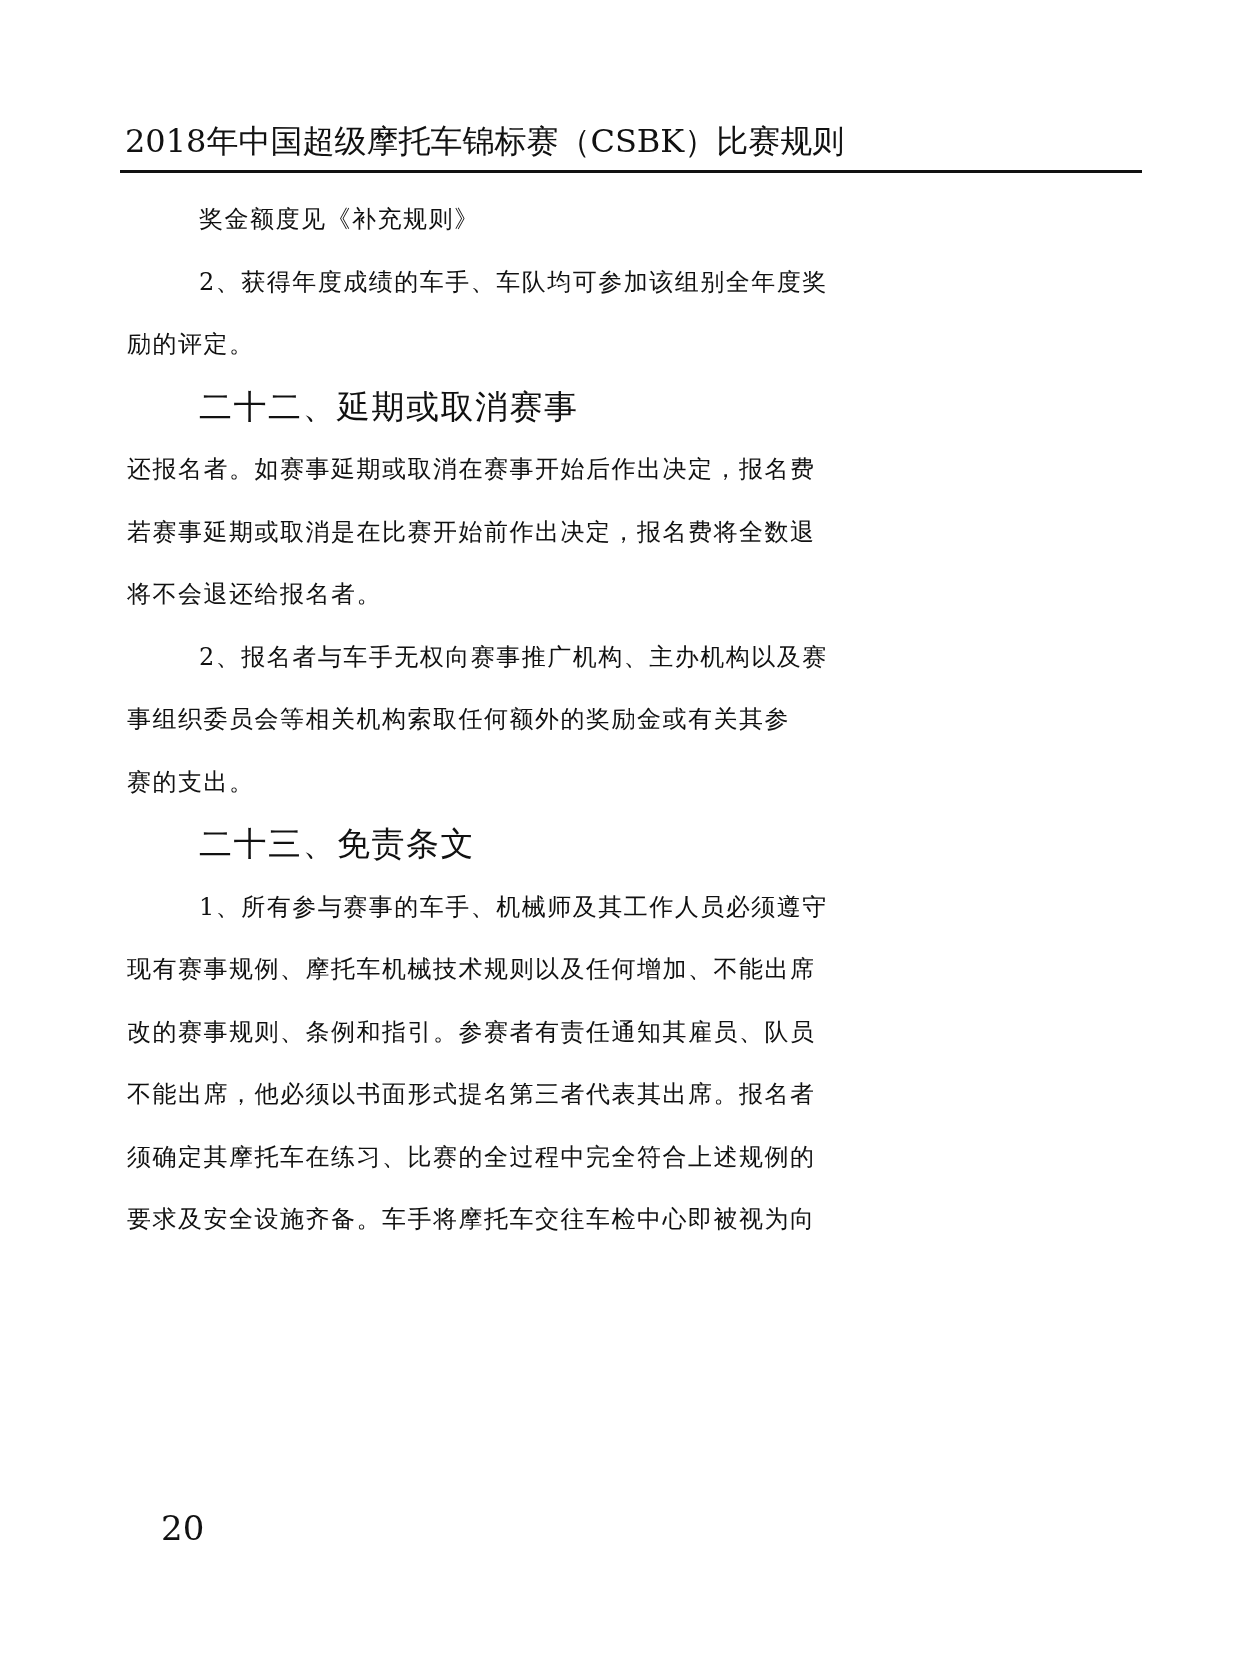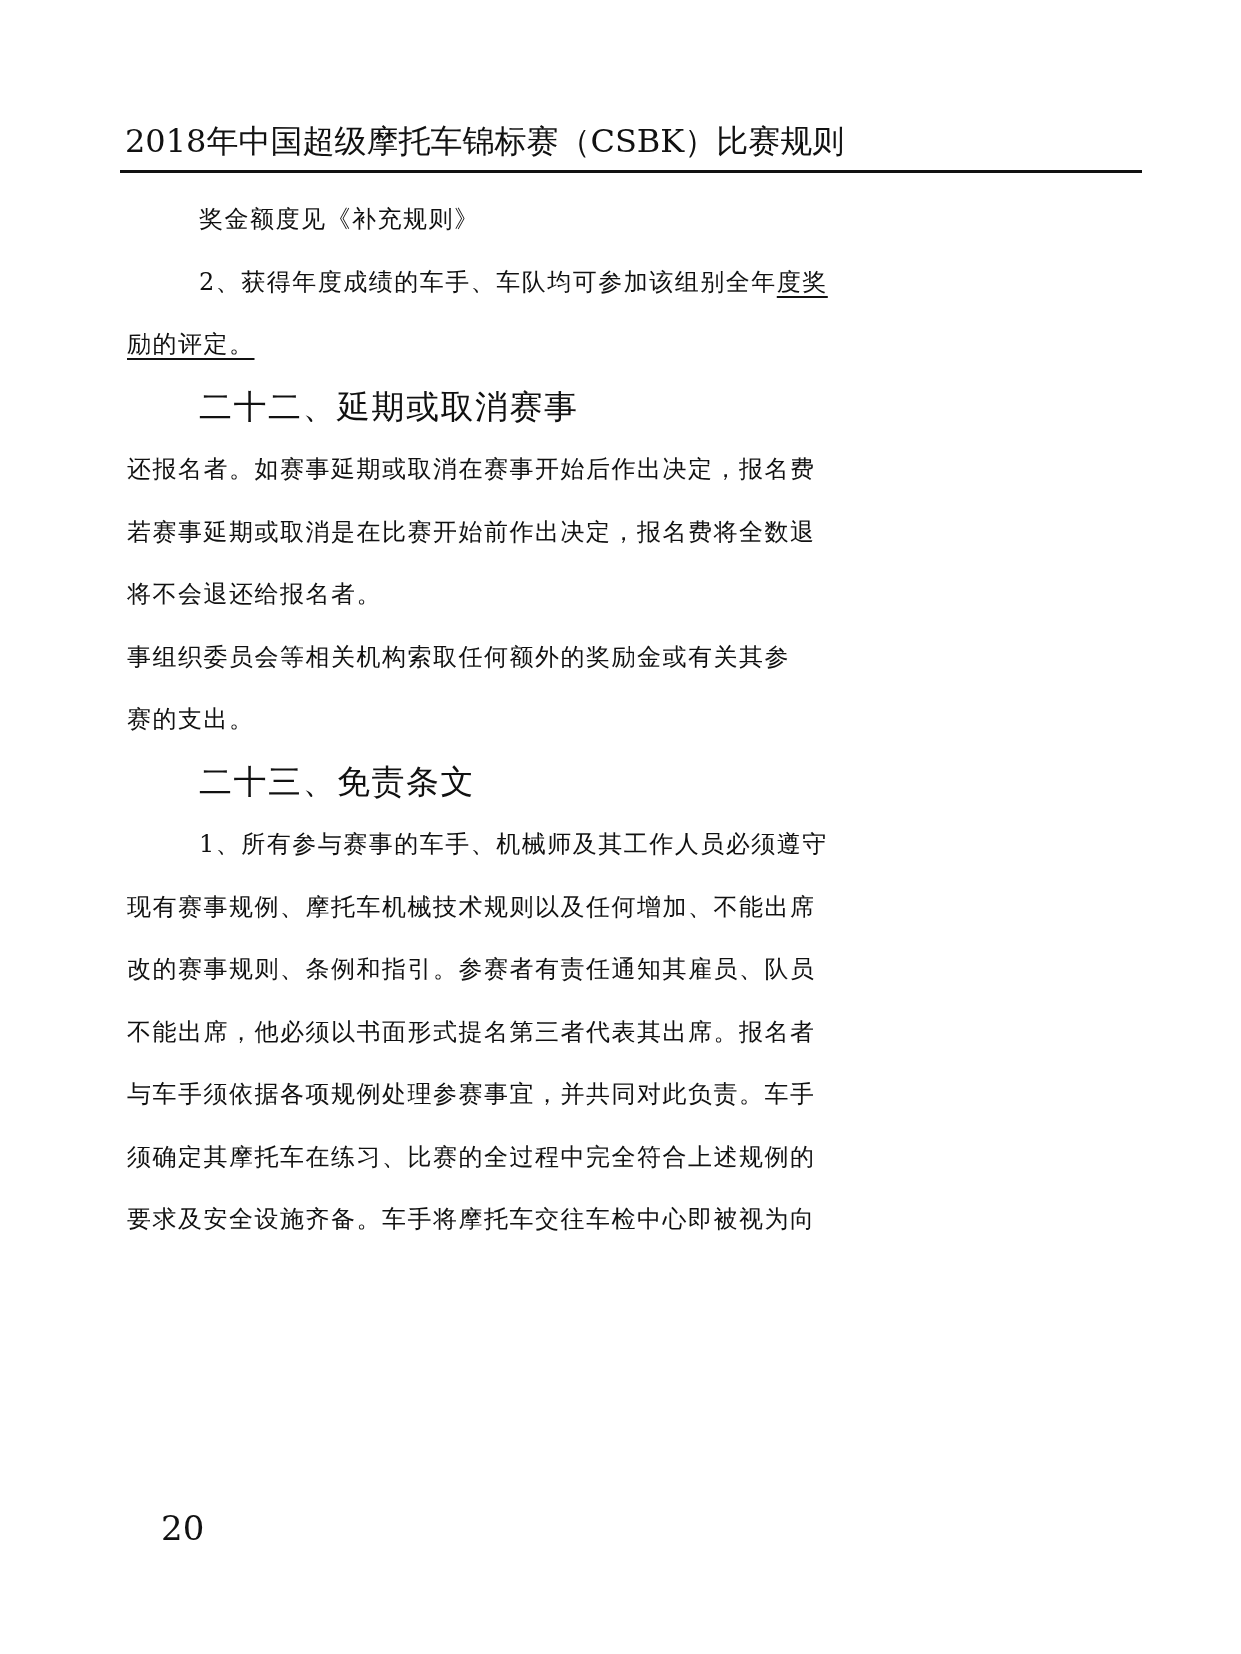--- a/index.html
+++ b/index.html
@@ -52,21 +52,21 @@
     font-size: 24px;
     white-space: nowrap;
     letter-spacing: 1.5px;
   }
   .indent { padding-left: 72px; }
   .heading {
     font-weight: normal;
     font-family: "DejaVu Sans", "Liberation Sans", sans-serif;
     font-size: 33px;
   }
-  .u { text-decoration: underline; text-underline-offset: 6px; text-decoration-thickness: 2px; text-align: right; }
+  .u { text-underline-offset: 6px; text-decoration-thickness: 2px; text-align: right; }
   .page-number {
     position: absolute;
     left: 118px;
     top: 1505px;
     font-size: 34px;
     line-height: 46px;
     margin-left: 36px;
   }
 </style>
 </head>
@@ -78,26 +78,26 @@
   <div class="header-rule"></div>
 
   <div class="body">
     <div class="line indent">奖金额度见《补充规则》</div>
     <div class="line indent"><span>2、获得年度成绩的车手、车队均可参加该组别全年</span><span class="u">度奖</span></div>
     <div class="line"><span class="u">励的评定。 </span></div>
     <div class="line indent heading">二十二、延期或取消赛事</div>
     <div class="line">还报名者。如赛事延期或取消在赛事开始后作出决定，报名费</div>
     <div class="line">若赛事延期或取消是在比赛开始前作出决定，报名费将全数退</div>
     <div class="line">将不会退还给报名者。</div>
+    <div class="line indent">2、报名者与车手无权向赛事推广机构、主办机构以及赛</div>
     <div class="line">事组织委员会等相关机构索取任何额外的奖励金或有关其参</div>
     <div class="line">赛的支出。</div>
     <div class="line indent heading">二十三、免责条文</div>
     <div class="line indent">1、所有参与赛事的车手、机械师及其工作人员必须遵守</div>
     <div class="line">现有赛事规例、摩托车机械技术规则以及任何增加、不能出席</div>
     <div class="line">改的赛事规则、条例和指引。参赛者有责任通知其雇员、队员</div>
     <div class="line">不能出席，他必须以书面形式提名第三者代表其出席。报名者</div>
-    <div class="line">与车手须依据各项规例处理参赛事宜，并共同对此负责。车手</div>
     <div class="line">须确定其摩托车在练习、比赛的全过程中完全符合上述规例的</div>
     <div class="line">要求及安全设施齐备。车手将摩托车交往车检中心即被视为向</div>
   </div>
 
   <div class="page-number">20</div>
 </div>
 
 </body></html>

